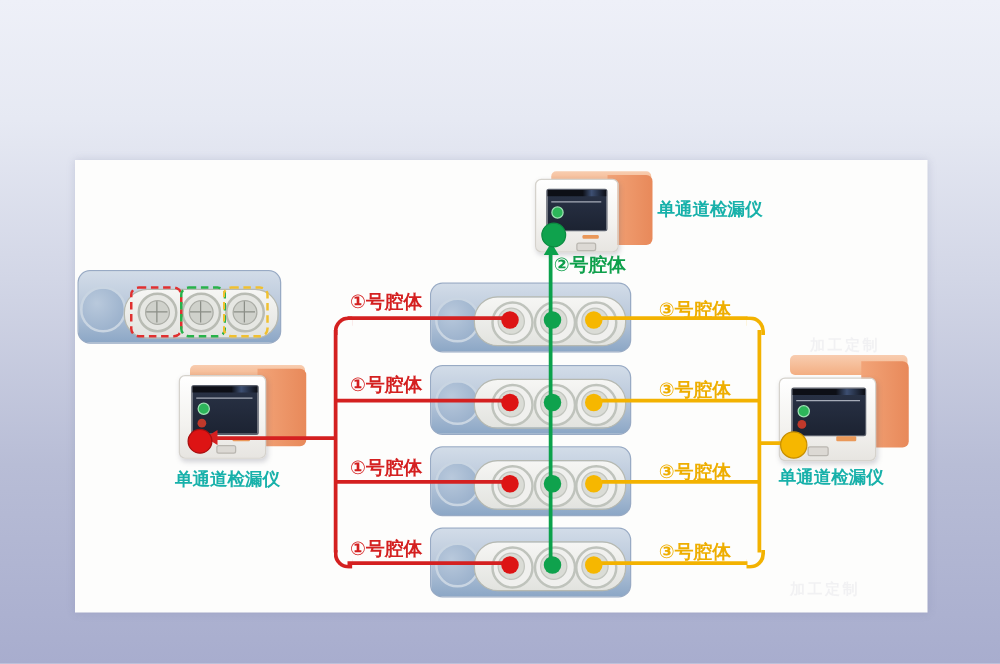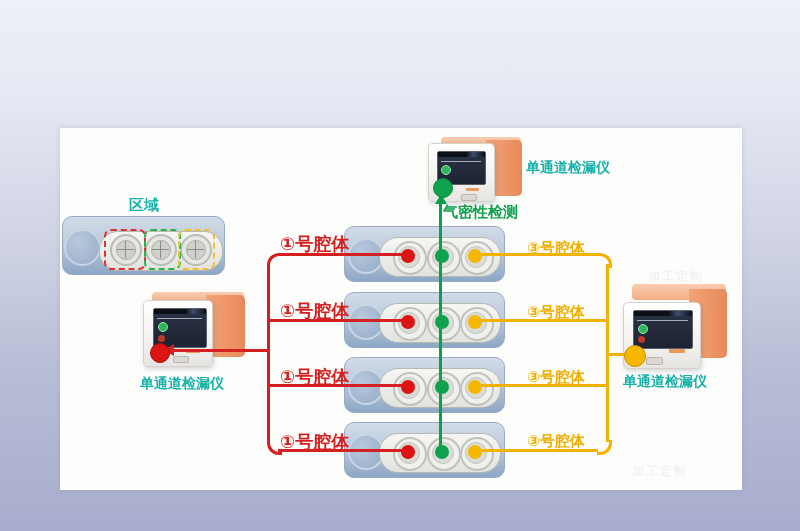--- a/index.html
+++ b/index.html
@@ -4,21 +4,21 @@
 <style>
   html,body{margin:0;padding:0;}
   body{font-family:"Liberation Sans","DejaVu Sans",sans-serif;}
   #canvas{position:relative;width:800px;height:531px;overflow:hidden;
     background:linear-gradient(180deg,#eef0f8 0%,#e6e9f3 18%,#d2d6e6 42%,#b8bdd6 70%,#a8adce 100%);}
   .abs{position:absolute;}
   .whitebox{background:#fdfdfc;box-shadow:0 0 6px rgba(120,125,160,.25);}
   
   .lbl{font-weight:bold;white-space:nowrap;}
   .teal{color:#18b1aa;font-size:14px;}
-  .red-t{color:#d42020;font-size:18px;}
+  .red-t{color:#d42020;font-size:15px;}
   .green-t{color:#0ea04b;font-size:15px;}
   .yellow-t{color:#eeae00;font-size:15px;}
   .center{text-align:center;}
   
   .wp{width:159px;height:54px;border-radius:10px;border:1px solid #98aac4;
       background:linear-gradient(180deg,#d2dce8 0%,#bccadc 45%,#8ca7c6 100%);}
   .pill{background:linear-gradient(180deg,#f6f6f4 0%,#e2e3df 100%);border:1px solid #b6b9b1;border-radius:19px;}
   .bigcirc{border-radius:50%;background:radial-gradient(circle at 35% 35%,#b9c9dc,#93abc8);border:2px solid #c9d5e2;}
   .ring{width:30px;height:30px;border-radius:50%;background:#f0f0ee;border:2px solid #bfc3bc;}
   .ring2{position:absolute;left:3px;top:3px;width:20px;height:20px;border-radius:50%;background:#dadcd6;border:1px solid #c2c5be;}
@@ -52,21 +52,20 @@
 </head>
 <body>
 
 <div id="canvas">
 
   <div class="abs whitebox" style="left:60px;top:128px;width:682px;height:362px;"></div>
 
   <div class="abs wm" style="left:648px;top:268px;">加工定制</div>
   <div class="abs wm" style="left:632px;top:463px;">加工定制</div>
 
-  <div class="abs lbl teal center" style="left:96px;top:196px;width:96px;font-size:15px;">区域</div>
 
   <div class="abs wp" style="left:62px;top:216px;width:161px;height:57px;">
     <div class="abs bigcirc" style="left:1px;top:12px;width:33px;height:33px;"></div>
     <div class="abs pill" style="left:36px;top:14px;width:122px;height:38px;"></div>
     <div class="abs tcirc" style="left:47px;top:17px;">
         <div class="inner"></div>
         <div class="ch"></div>
         <div class="cv"></div>
       </div>
     <div class="abs tcirc" style="left:82px;top:17px;">
@@ -172,21 +171,21 @@
         <div class="ring2"></div>
         <div class="dot dot-yellow"></div>
       </div>
   </div>
 
   <div class="abs lbl red-t" style="left:280px;top:232px;">①号腔体</div>
   <div class="abs lbl red-t" style="left:280px;top:299px;">①号腔体</div>
   <div class="abs lbl red-t" style="left:280px;top:365px;">①号腔体</div>
   <div class="abs lbl red-t" style="left:280px;top:430px;">①号腔体</div>
 
-  <div class="abs lbl green-t" style="left:443px;top:203px;">气密性检测</div>
+  <div class="abs lbl green-t" style="left:443px;top:203px;">②号腔体</div>
 
   <div class="abs lbl yellow-t" style="left:527px;top:239px;">③号腔体</div>
   <div class="abs lbl yellow-t" style="left:527px;top:303px;">③号腔体</div>
   <div class="abs lbl yellow-t" style="left:527px;top:368px;">③号腔体</div>
   <div class="abs lbl yellow-t" style="left:527px;top:432px;">③号腔体</div>
 
   <div>
     <div class="abs dv-top" style="left:441px;top:137px;width:80px;height:12px;"></div>
     <div class="abs dv-body" style="left:486px;top:140px;width:36px;height:56px;"></div>
     <div class="abs dv-front" style="left:428px;top:143px;width:65px;height:57px;">

